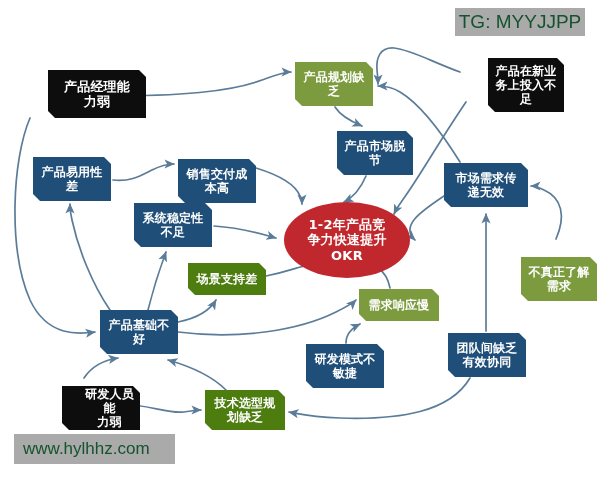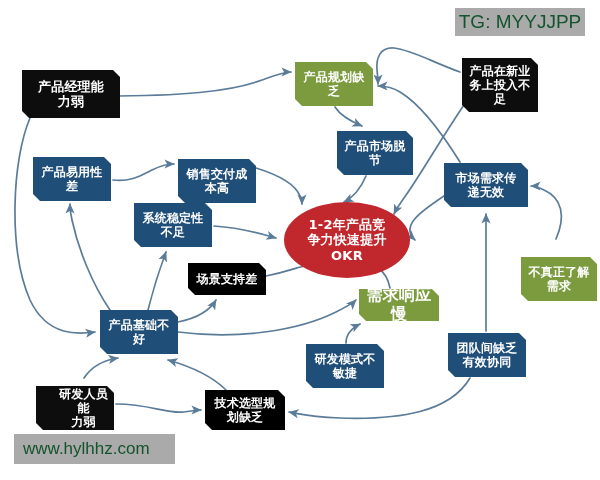--- a/index.html
+++ b/index.html
@@ -38,24 +38,24 @@
     z-index: 2;
   }
   
   .node.box {
     clip-path: polygon(0 0, calc(100% - 7px) 0, 100% 7px, 100% 100%, 7px 100%, 0 calc(100% - 7px));
   }
   .node.ellipse {
     border-radius: 50%;
     clip-path: none;
   }
-  .node.black  { background: #0d0d0d; }
+  .node.black  { background: #0d0d0d; margin-left: 26px; }
   .node.blue   { background: #1f4e79; }
   .node.green  { background: #7b9b3e; }
-  .node.orange { background: #000000; }
+  .node.orange { background: #4d7c0f; }
   .node.red    { background: #c0282d; }
 
   .watermark {
     position: absolute;
     display: flex;
     align-items: center;
     color: #14532d;
     background: #aaaaaa;
     font-family: "Liberation Sans", sans-serif;
     z-index: 5;
@@ -152,21 +152,21 @@
     <div class="node box blue" style="left: 444px; top: 163px; width: 84px; height: 44px; font-size: 12px;">市场需求传
 递无效</div>
     <div class="node box blue" style="left: 134px; top: 203px; width: 78px; height: 44px; font-size: 12px;">系统稳定性
 不足</div>
     <div class="node ellipse red" style="left: 284px; top: 202px; width: 126px; height: 76px; font-size: 13px; text-align: center;">1-2年产品竞
 争力快速提升
 OKR</div>
     <div class="node box green" style="left: 521px; top: 241px; width: 76px; height: 44px; font-size: 12px; margin-top: 16px;">不真正了解
 需求</div>
     <div class="node box orange" style="left: 188px; top: 263px; width: 78px; height: 32px; font-size: 12px;">场景支持差</div>
-    <div class="node box green" style="left: 359px; top: 289px; width: 80px; height: 32px; font-size: 16px;">需求响应慢</div>
+    <div class="node box green" style="left: 359px; top: 289px; width: 80px; height: 32px; font-size: 12px;">需求响应慢</div>
     <div class="node box blue" style="left: 100px; top: 310px; width: 78px; height: 44px; font-size: 12px;">产品基础不
 好</div>
     <div class="node box blue" style="left: 306px; top: 344px; width: 78px; height: 44px; font-size: 12px;">研发模式不
 敏捷</div>
     <div class="node box blue" style="left: 448px; top: 333px; width: 78px; height: 44px; font-size: 12px;">团队间缺乏
 有效协同</div>
     <div class="node box black" style="left: 36px; top: 386px; width: 78px; height: 44px; font-size: 12px; padding-left: 21px;">研发人员能
 力弱</div>
     <div class="node box orange" style="left: 205px; top: 390px; width: 80px; height: 40px; font-size: 12px;">技术选型规
 划缺乏</div>

